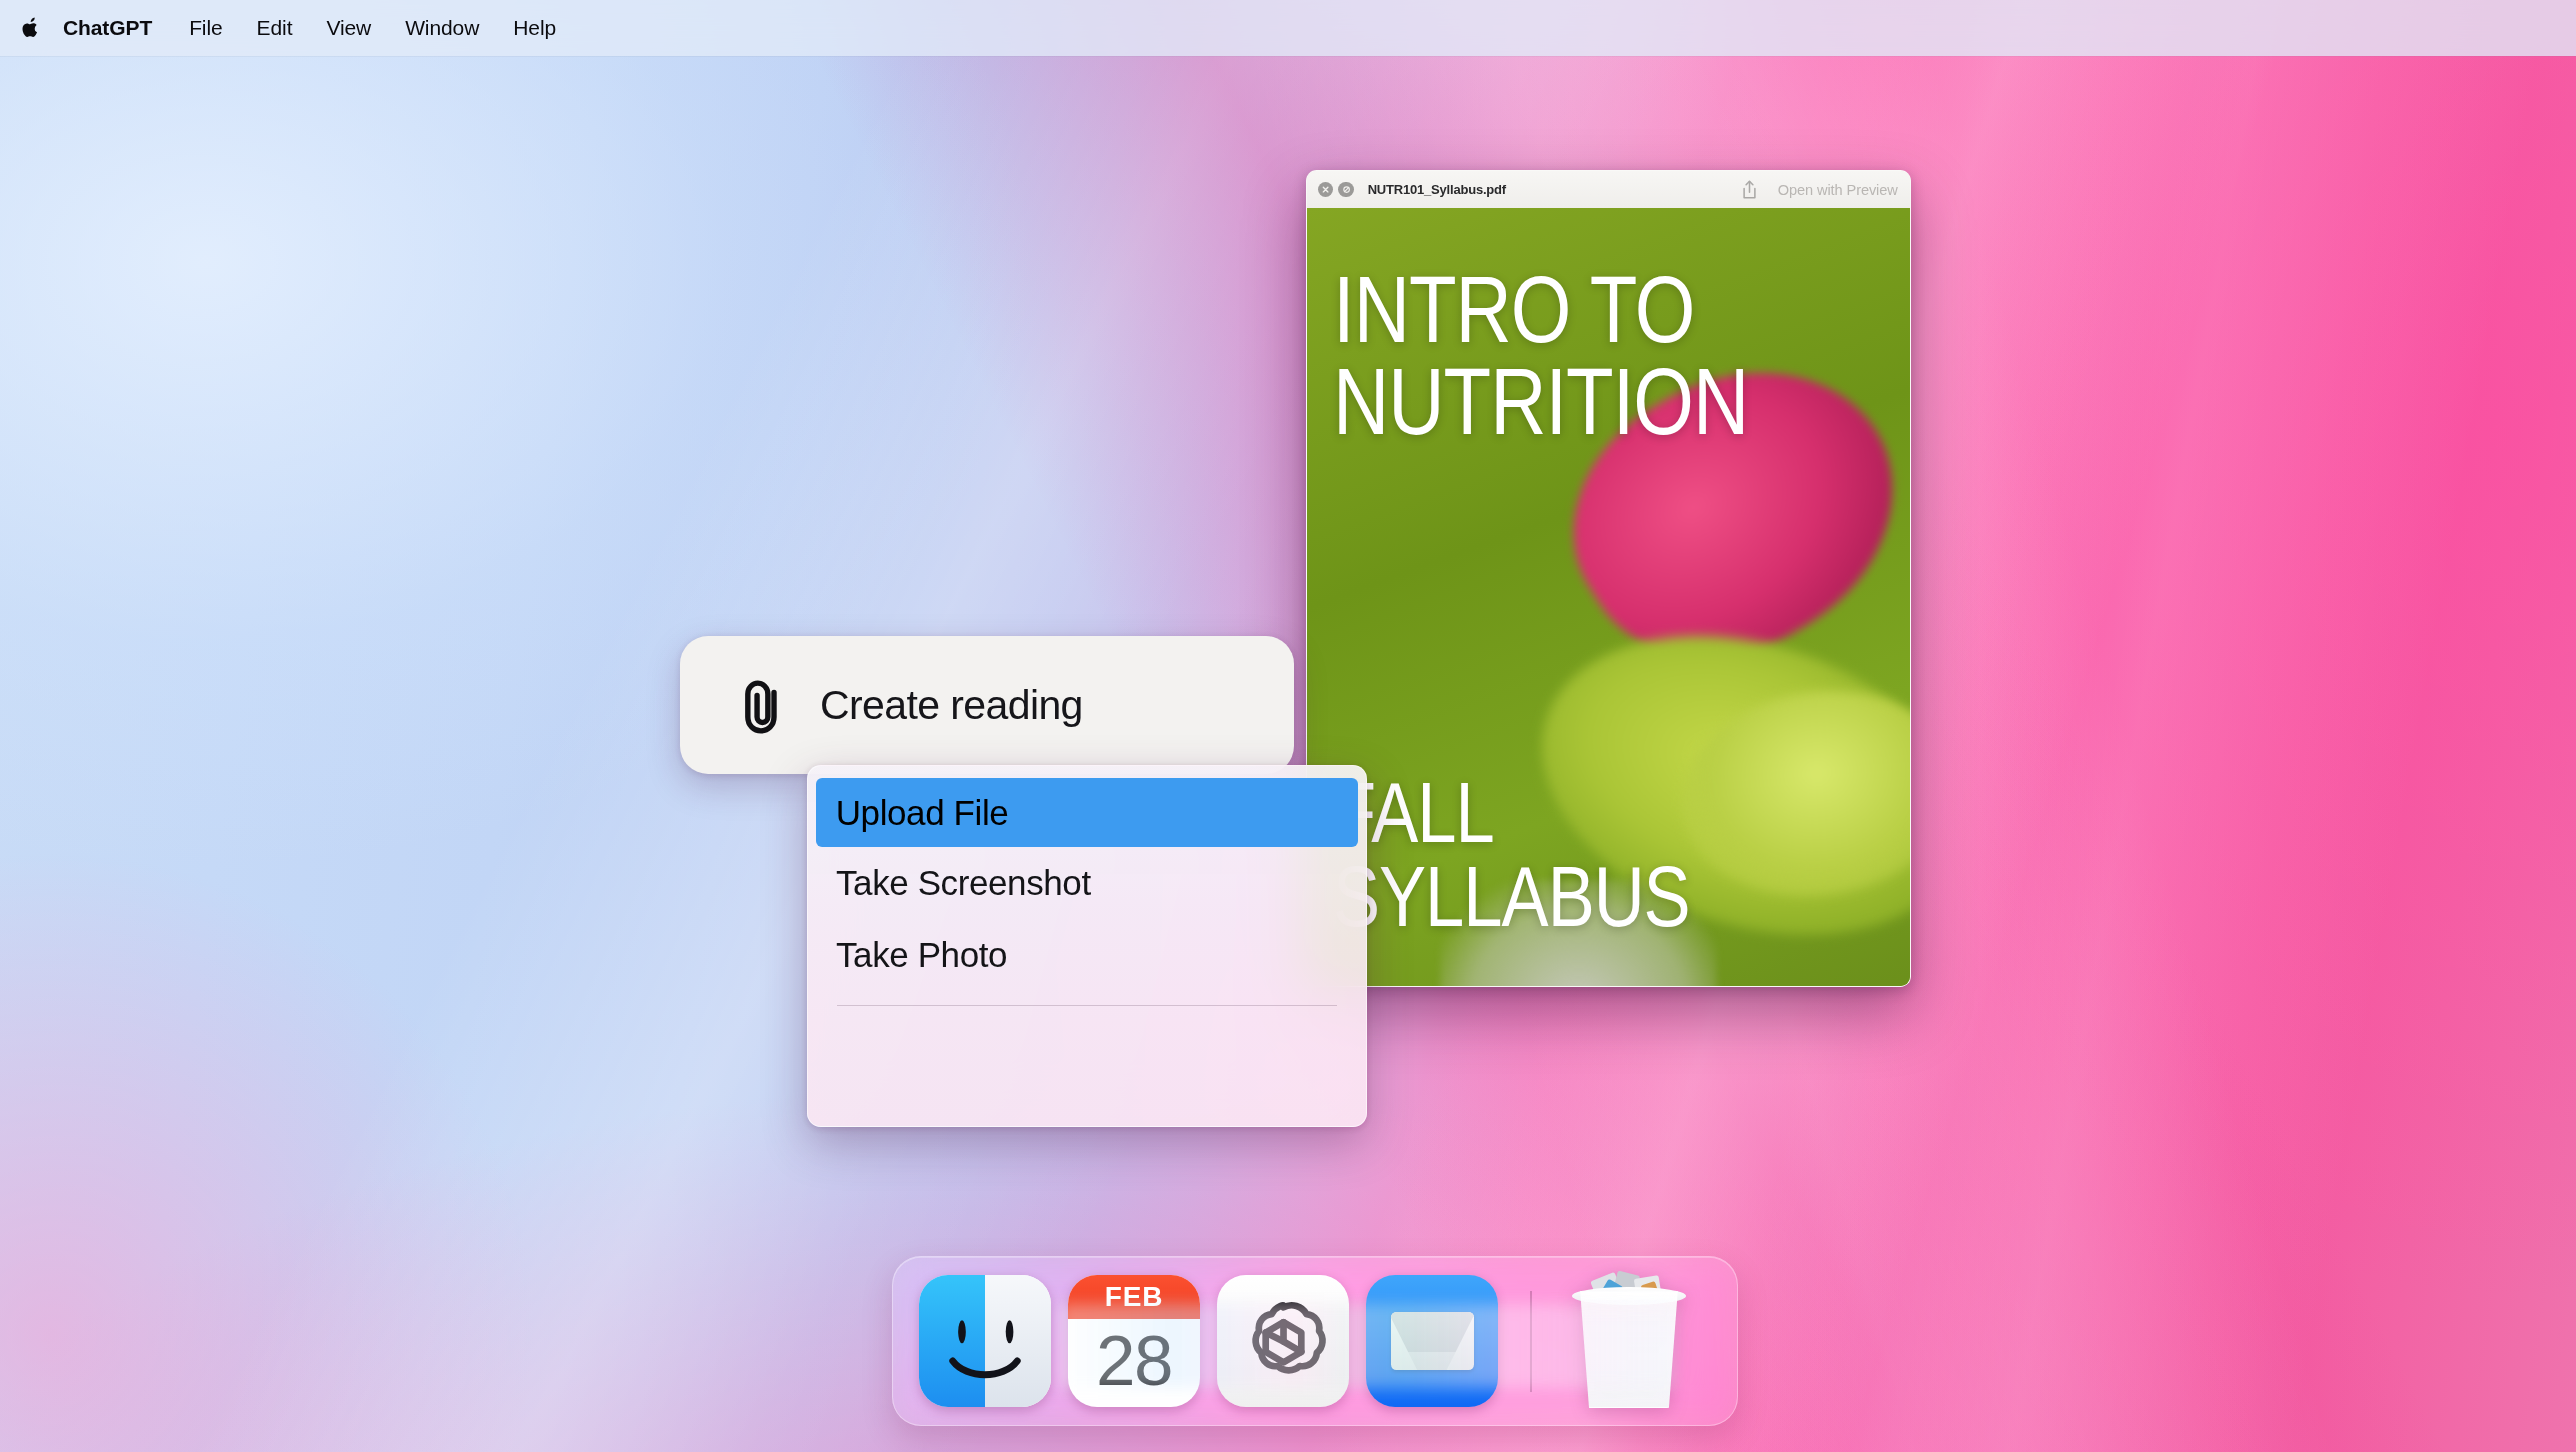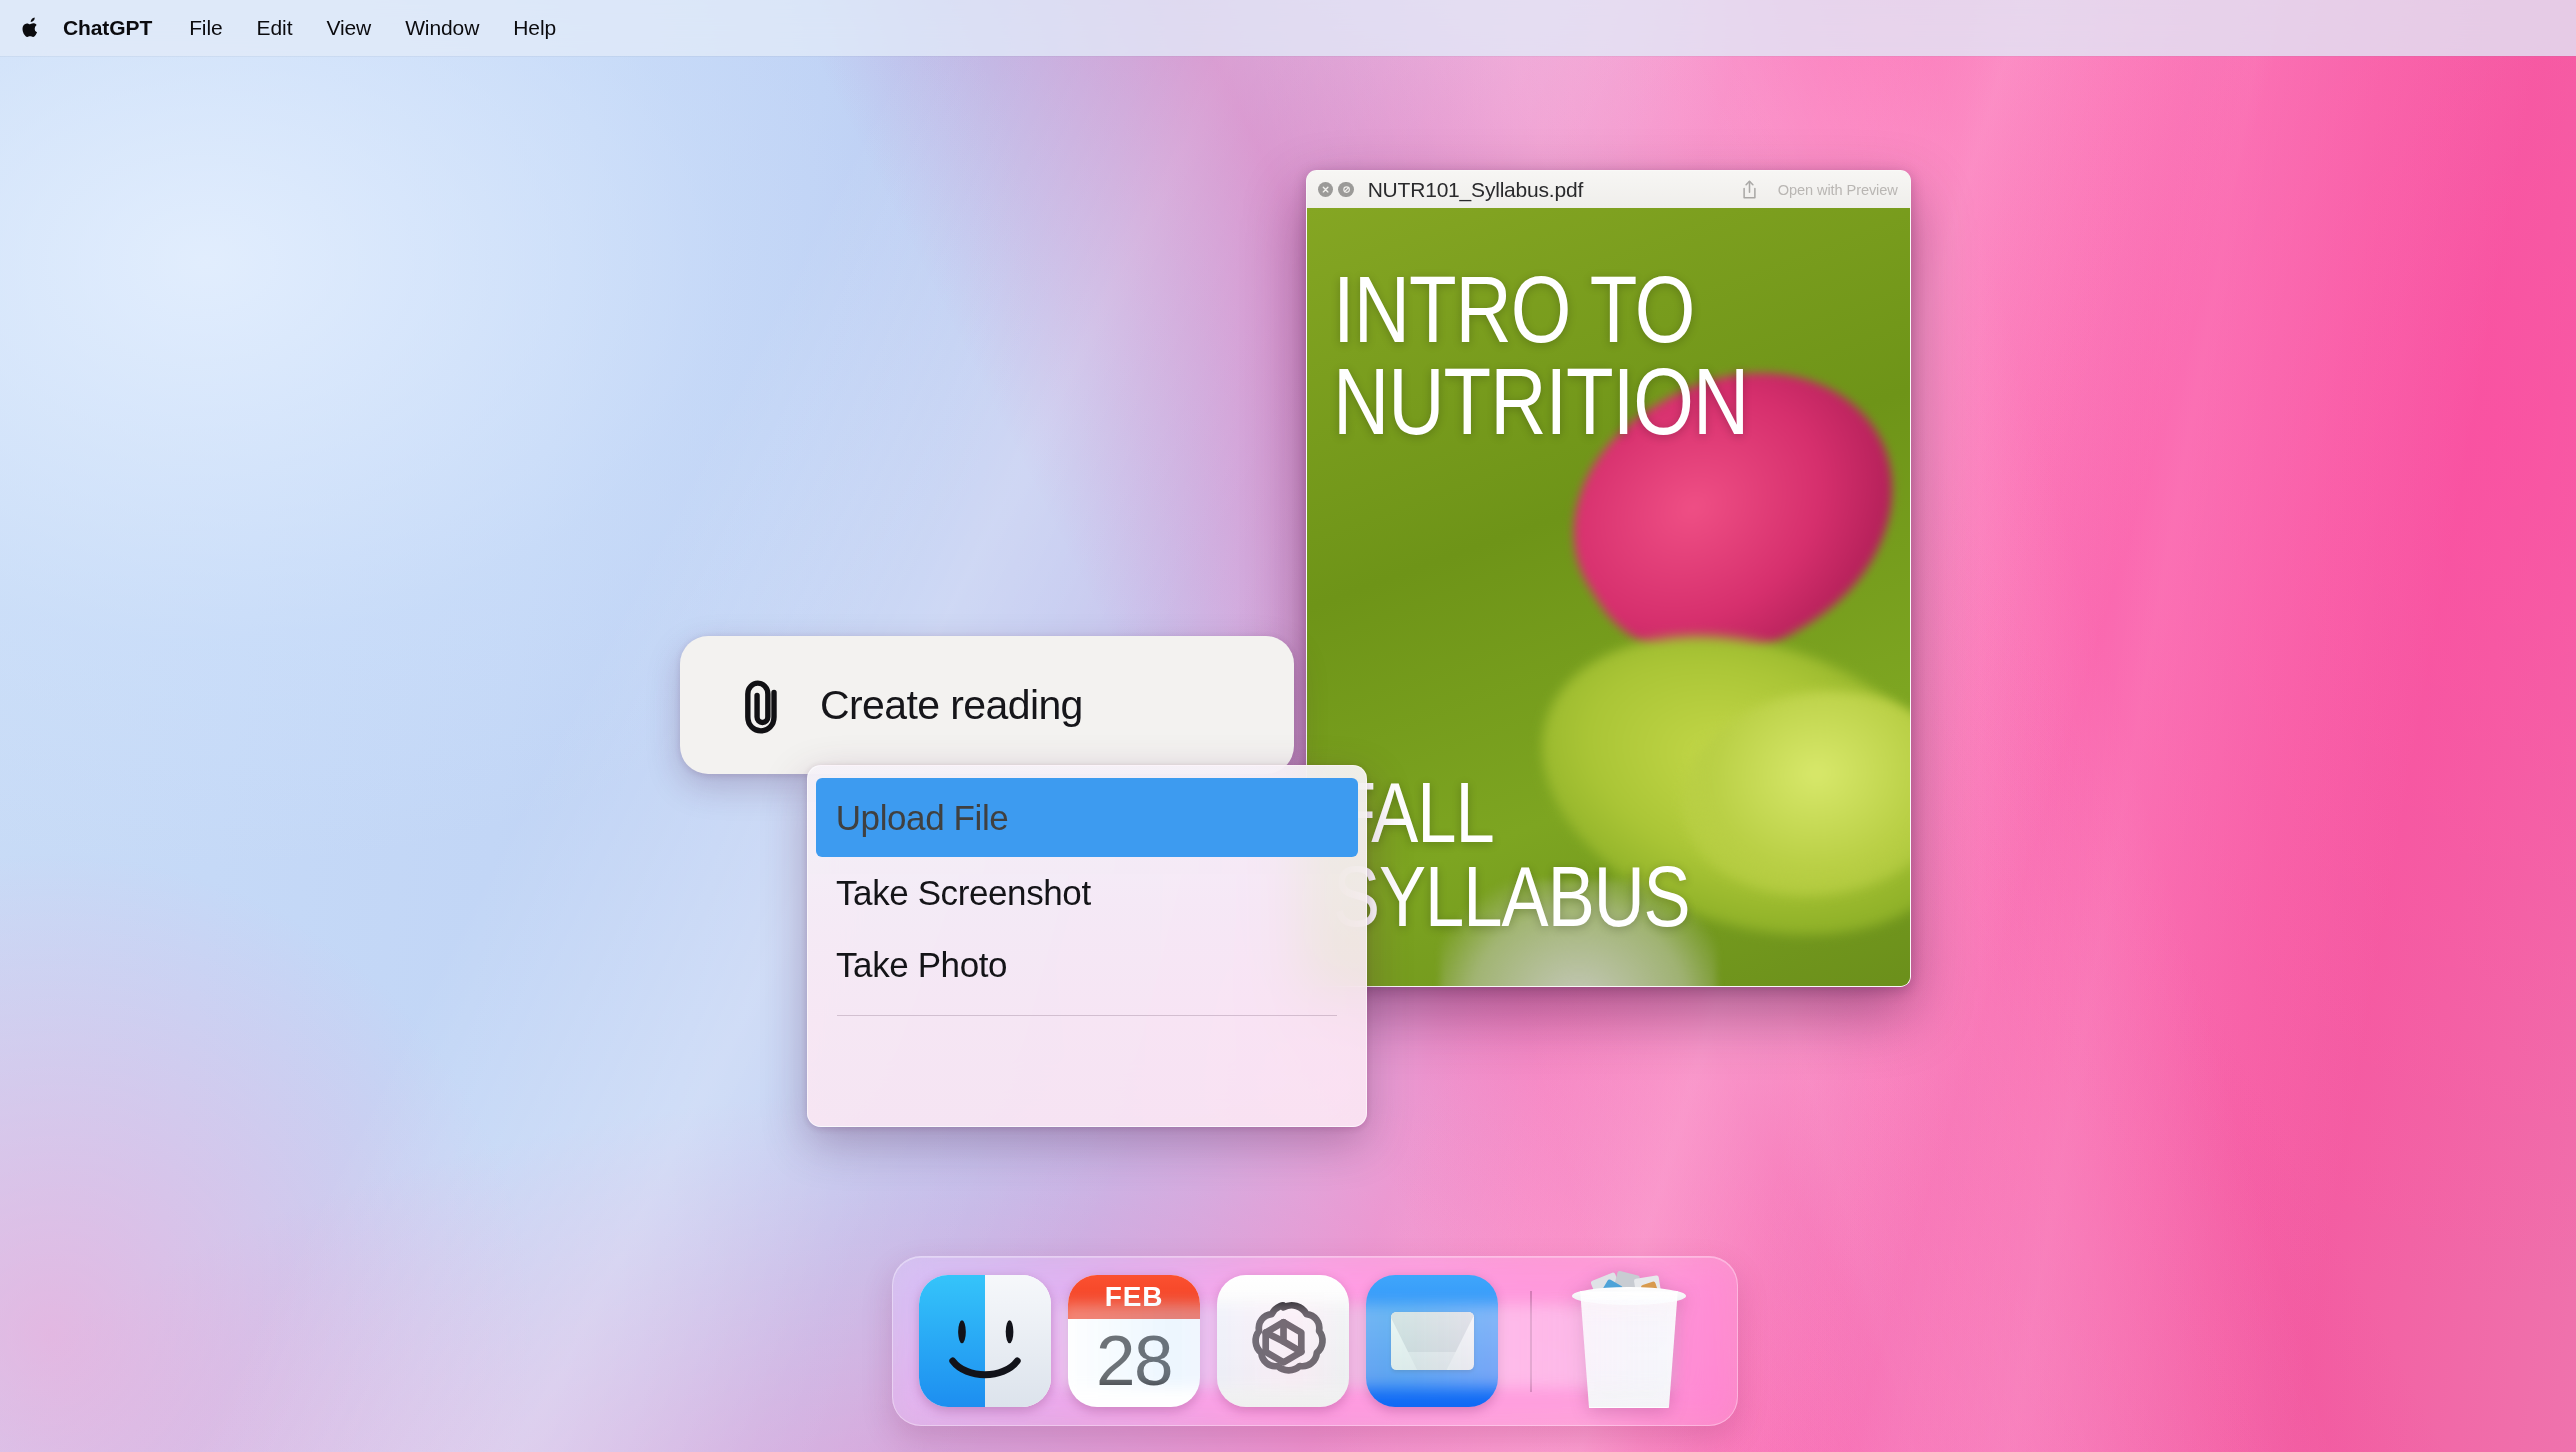--- a/index.html
+++ b/index.html
@@ -143,21 +143,21 @@
     position:relative;
   }
   .ql-btn {
     width:15.4px; height:15.4px; border-radius:50%;
     display:flex; align-items:center; justify-content:center;
     margin-right:5.4px; flex:none;
     background:#9b9a98;
   }
   .ql-btn svg { width:9.2px; height:9.2px; display:block; }
   #ql-title {
-    font-size:21px; font-weight:normal; color:#2a2a2c;
+    font-size:13px; font-weight:bold; color:#2a2a2c;
     margin-left:8.4px; letter-spacing:-0.2px; white-space:nowrap;
   }
   #ql-right { margin-left:auto; display:flex; align-items:center; gap:20px; }
   #ql-share { width:17px; height:20px; opacity:0.55; }
   #ql-share svg { width:17px; height:20px; display:block; }
   #ql-openwith {
     font-size:14.6px; color:#b9b6b3; letter-spacing:-0.1px; white-space:nowrap;
   }
   #ql-content {
     position:relative;
@@ -244,25 +244,25 @@
     display:flex; align-items:center;
     padding:6px 28px;
     font-size:35px;
     color:#141418;
     letter-spacing:-0.4px;
     white-space:nowrap;
   }
   .menu-row .mlabel { flex:1; }
   .menu-row.selected {
     background:#3d9bf0;
-    color:#404040;
+    color:#000000;
     border-radius:6.1px;
     margin:0 7.7px;
     padding:0 20px;
-    height:79px;
+    height:69px;
   }
   .menu-shortcut {
     color:#9a8f97; font-size:32px; letter-spacing:7.7px;
     display:flex; align-items:center; gap:14px;
   }
   .menu-shortcut .k { letter-spacing:0; }
   .menu-sep {
     height:0.8px; background:rgba(110,80,105,0.26);
     margin:14px 29px 17px 29px;
   }

